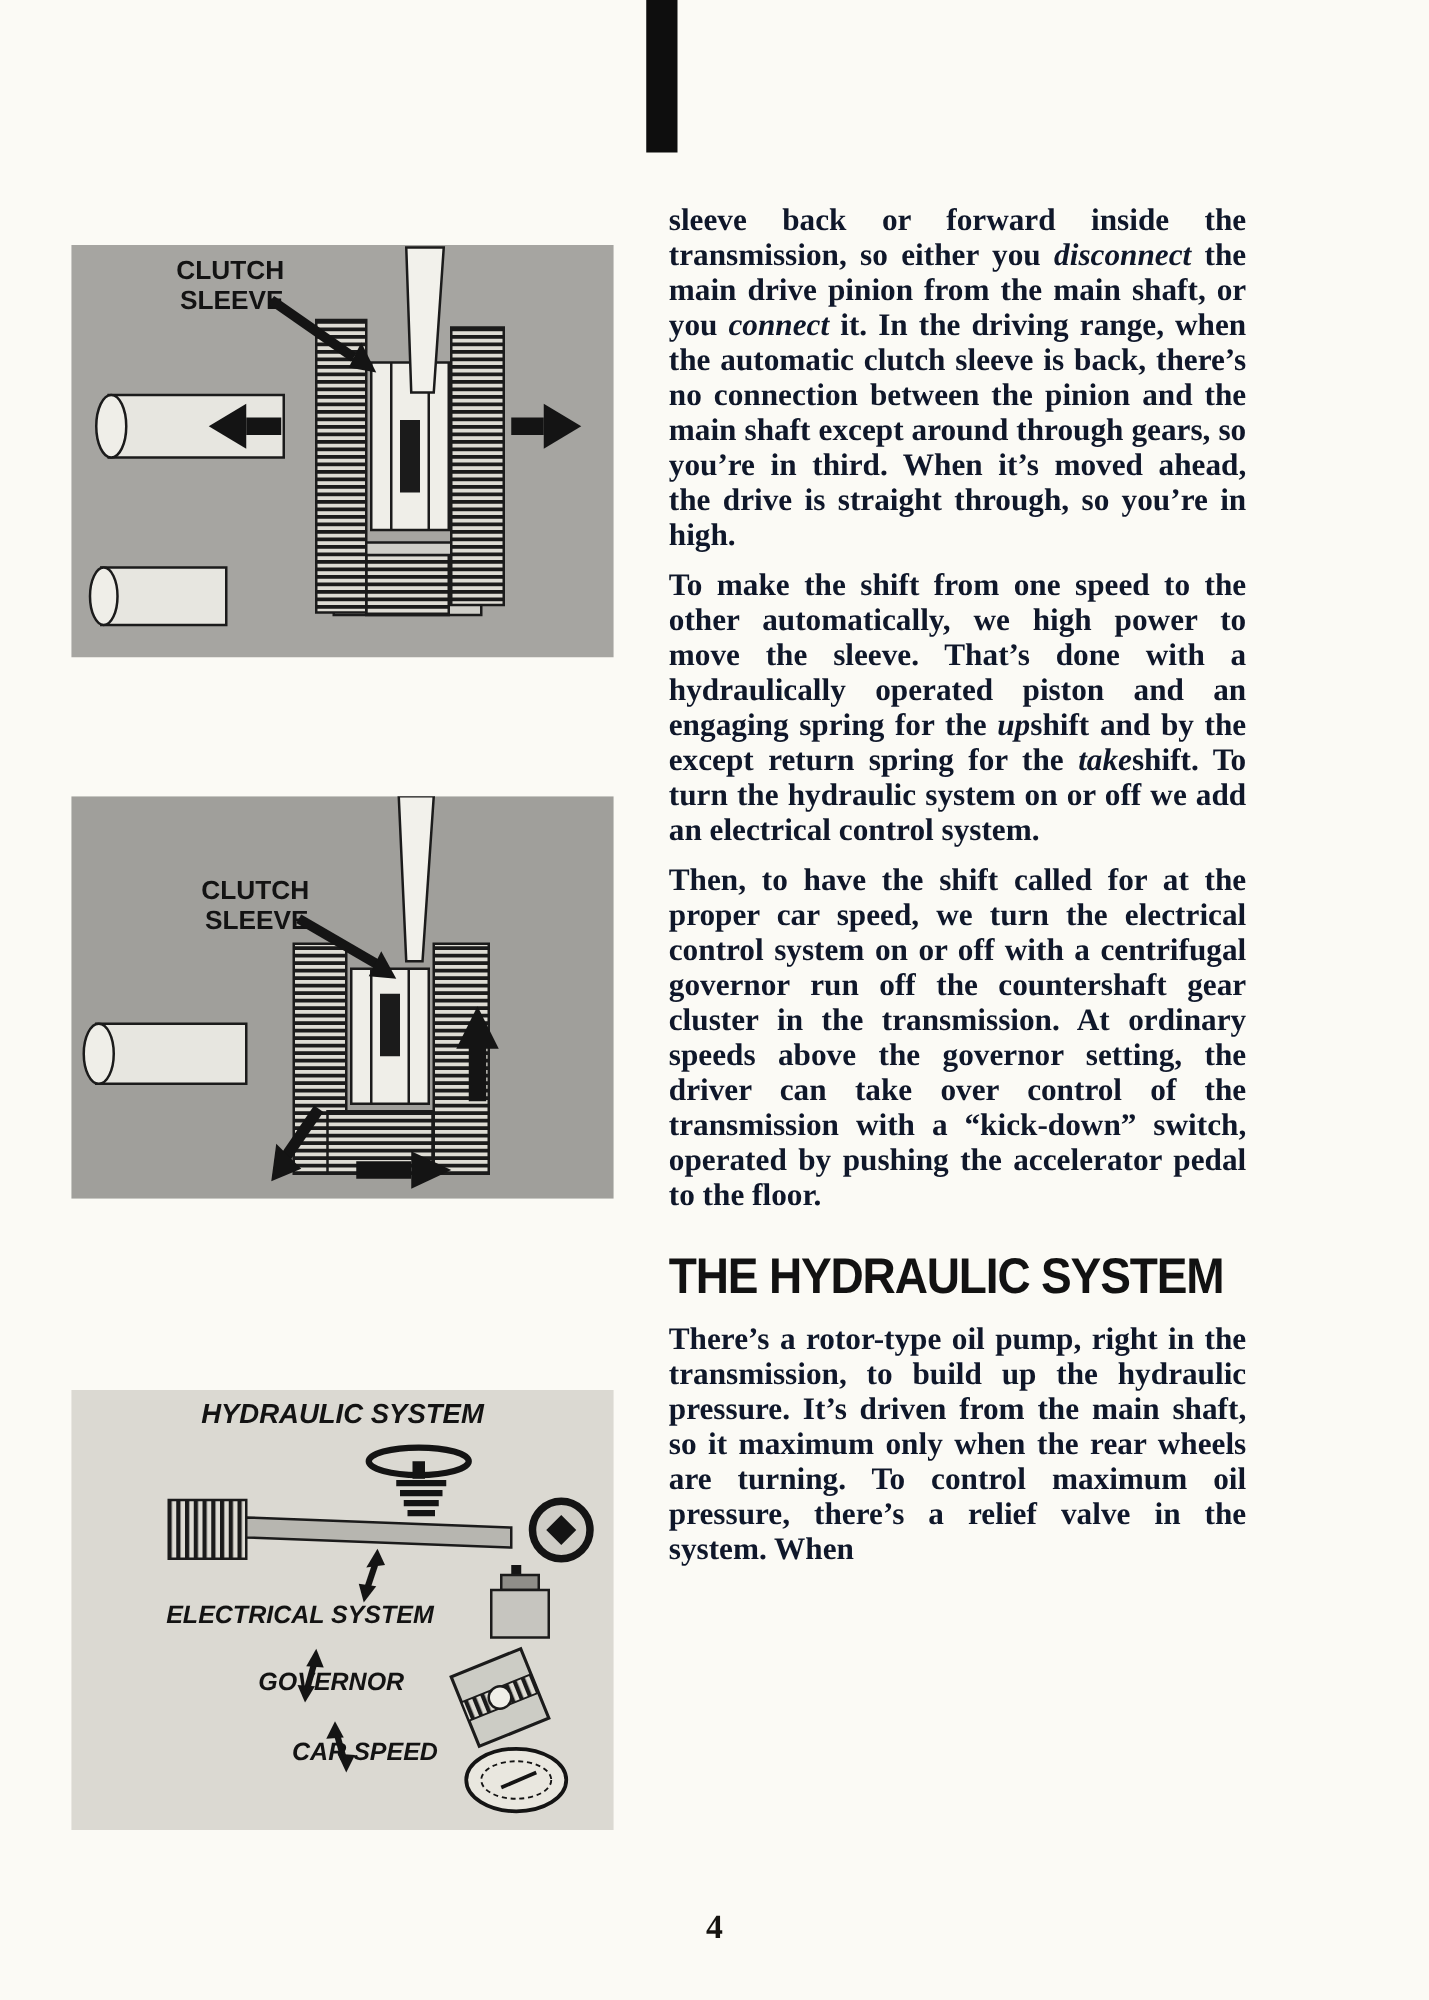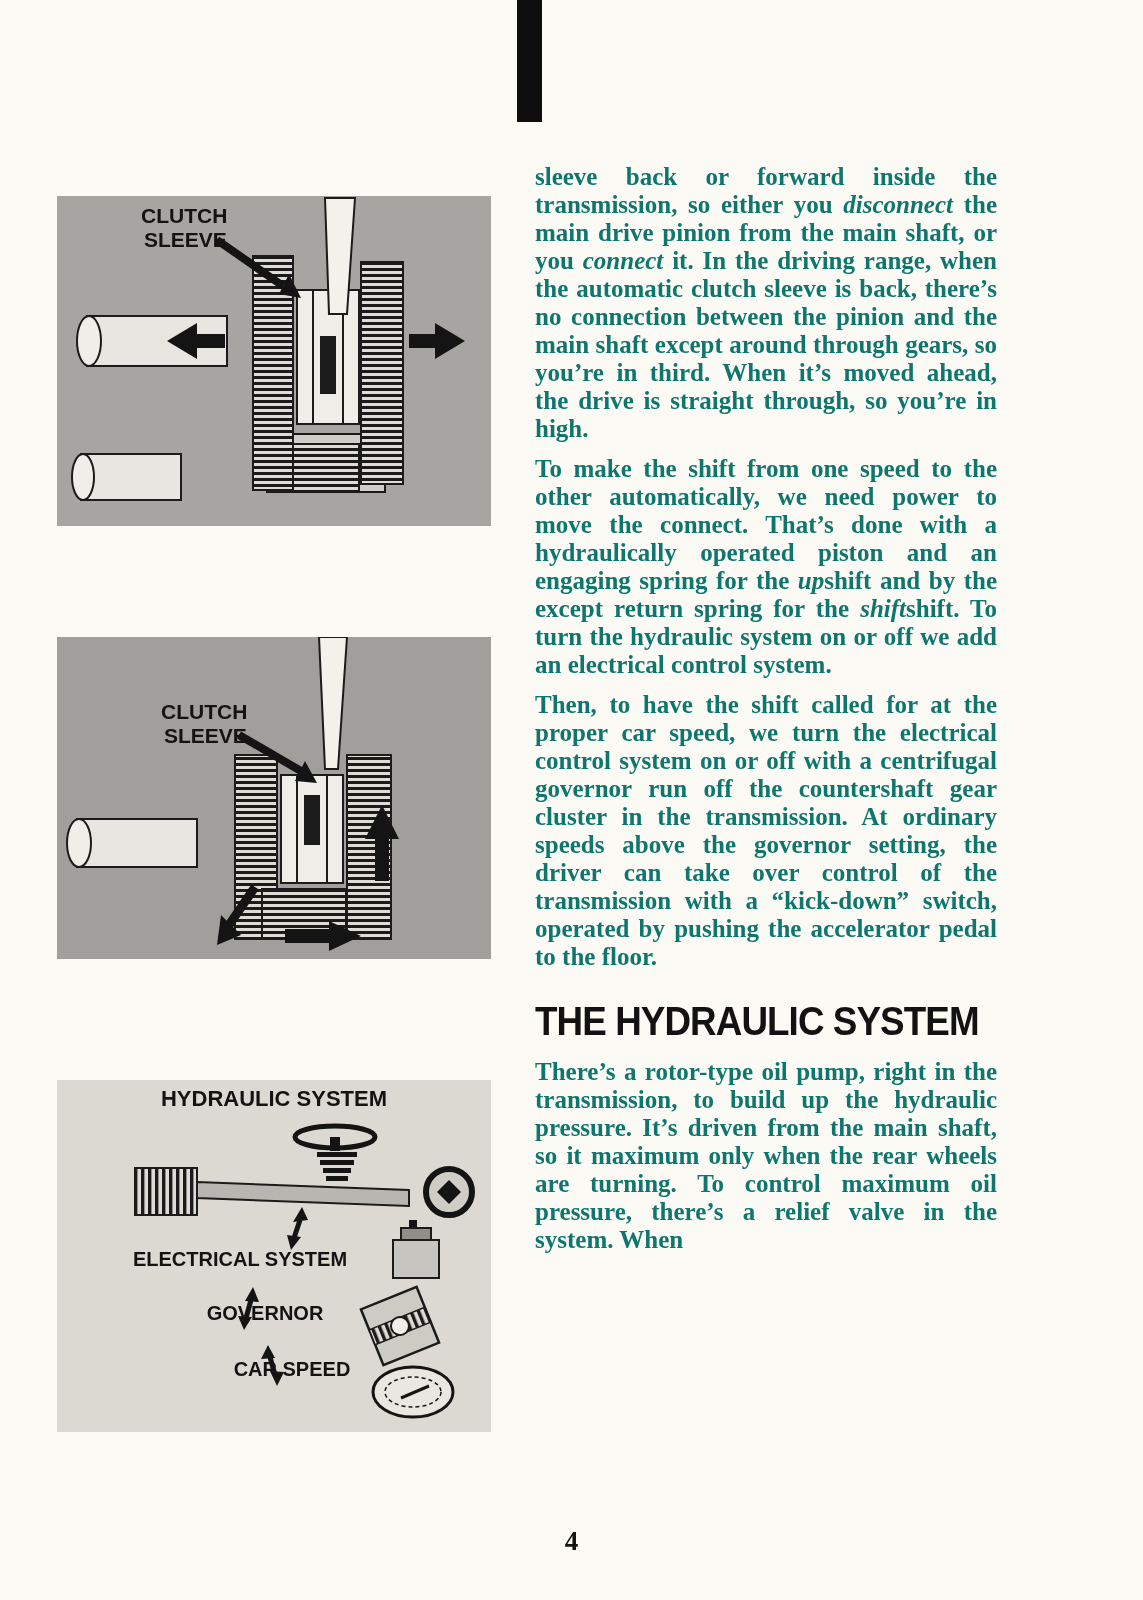--- a/index.html
+++ b/index.html
@@ -12,36 +12,36 @@
     overflow:hidden;
   }
   .page { position:absolute; inset:0; }
   .black-strip {
     position:absolute; left:517px; top:0; width:25px; height:122px;
     background:#0e0e0e;
   }
   .fig { position:absolute; left:57px; line-height:0; }
   .fig-1 { top:196px; }
   .fig-2 { top:637px; }
-  .fig-3 { top:1080px; }
+  .fig-3 { top:1112px;font-style:italic; }
   .fig-label {
     font-family:"Liberation Sans", sans-serif;
     font-weight:700;
     fill:#131313;
   }
   .right-col {
     position:absolute; left:535px; top:163px; width:462px;
   }
   .body-text {
     font-size:25px;
     line-height:28px;
     font-weight:bold;
     text-align:justify;
     margin-bottom:12px;
-    color:#0f766e;
+    color:#0f172a;
   }
   .body-text em { font-style:italic; }
   .section-heading {
     font-family:"Liberation Sans", sans-serif;
     font-weight:700;
     font-size:40px;
     letter-spacing:-1px;
     white-space:nowrap;
     display:inline-block;
     transform:scaleX(0.92);
@@ -218,21 +218,21 @@
       <g>
         <ellipse cx="356" cy="312" rx="40" ry="25" fill="#e9e7df" stroke="#141414" stroke-width="3"></ellipse>
         <ellipse cx="356" cy="312" rx="28" ry="15" fill="none" stroke="#141414" stroke-width="1.5" stroke-dasharray="4 3"></ellipse>
         <line x1="344" y1="318" x2="372" y2="306" stroke="#141414" stroke-width="3"></line>
       </g>
     </svg>
   </figure>
 
   <div class="right-col">
     <p class="body-text"><span>sleeve back or forward inside the transmission, so either you </span><em>disconnect</em><span> the main drive pinion from the main shaft, or you </span><em>connect</em><span> it. In the driving range, when the automatic clutch sleeve is back, there’s no connection between the pinion and the main shaft except around through gears, so you’re in third. When it’s moved ahead, the drive is straight through, so you’re in high.</span></p>
-    <p class="body-text"><span>To make the shift from one speed to the other automatically, we need power to move the connect. That’s done with a hydraulically operated piston and an engaging spring for the </span><em>up</em><span>shift and by the except return spring for the </span><em>shift</em><span>shift. To turn the hydraulic system on or off we add an electrical control system.</span></p>
+    <p class="body-text"><span>To make the shift from one speed to the other automatically, we high power to move the sleeve. That’s done with a hydraulically operated piston and an engaging spring for the </span><em>up</em><span>shift and by the except return spring for the </span><em>take</em><span>shift. To turn the hydraulic system on or off we add an electrical control system.</span></p>
     <p class="body-text"><span>Then, to have the shift called for at the proper car speed, we turn the electrical control system on or off with a centrifugal governor run off the countershaft gear cluster in the transmission. At ordinary speeds above the governor setting, the driver can take over control of the transmission with a “kick-down” switch, operated by pushing the accelerator pedal to the floor.</span></p>
     <h1 class="section-heading">THE HYDRAULIC SYSTEM</h1>
     <p class="body-text"><span>There’s a rotor-type oil pump, right in the transmission, to build up the hydraulic pressure. It’s driven from the main shaft, so it maximum only when the rear wheels are turning. To control maximum oil pressure, there’s a relief valve in the system. When</span></p>
   </div>
 
   <div class="page-number">4</div>
 
 </div>
 
 </body></html>

